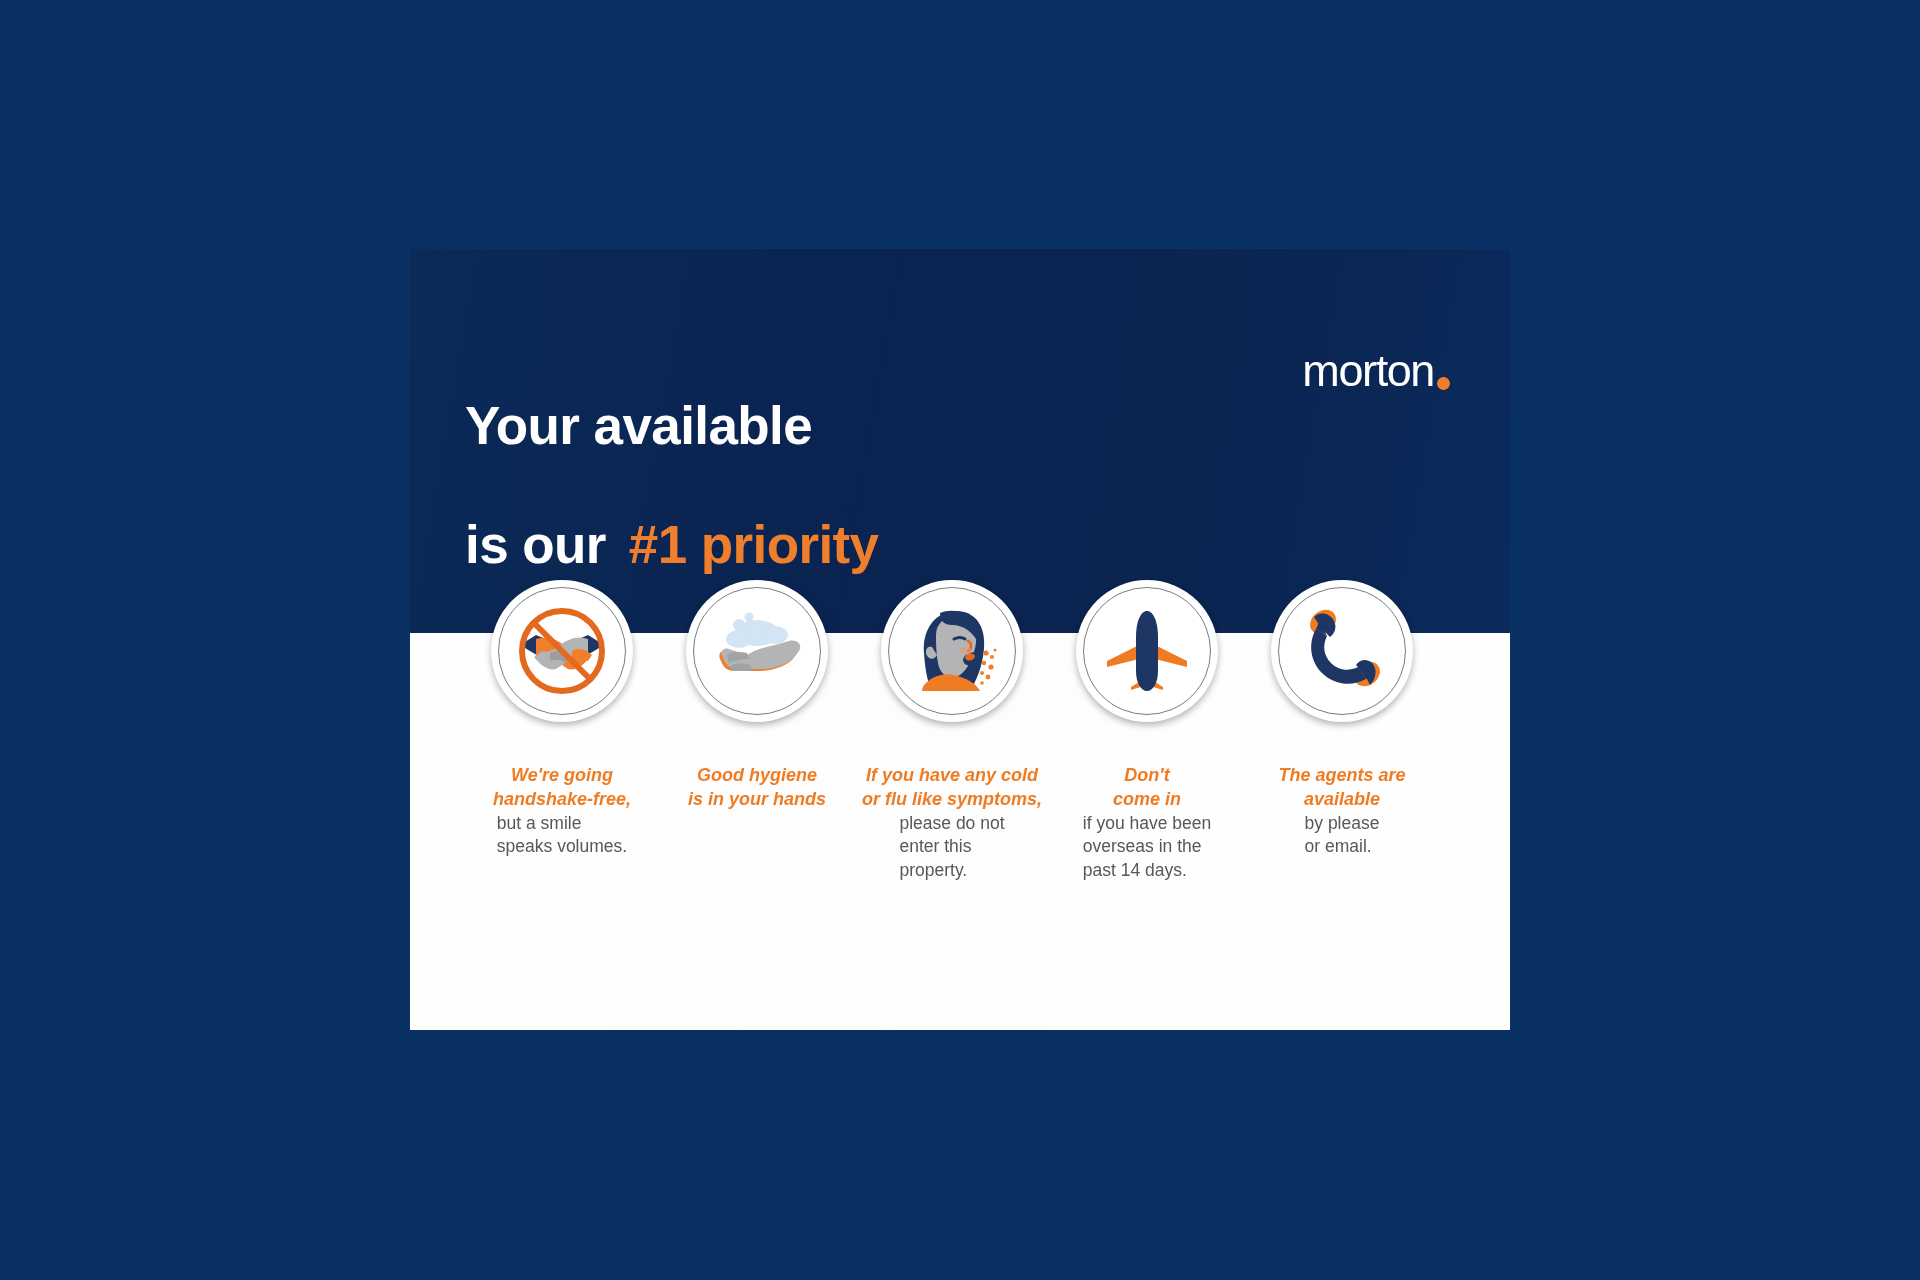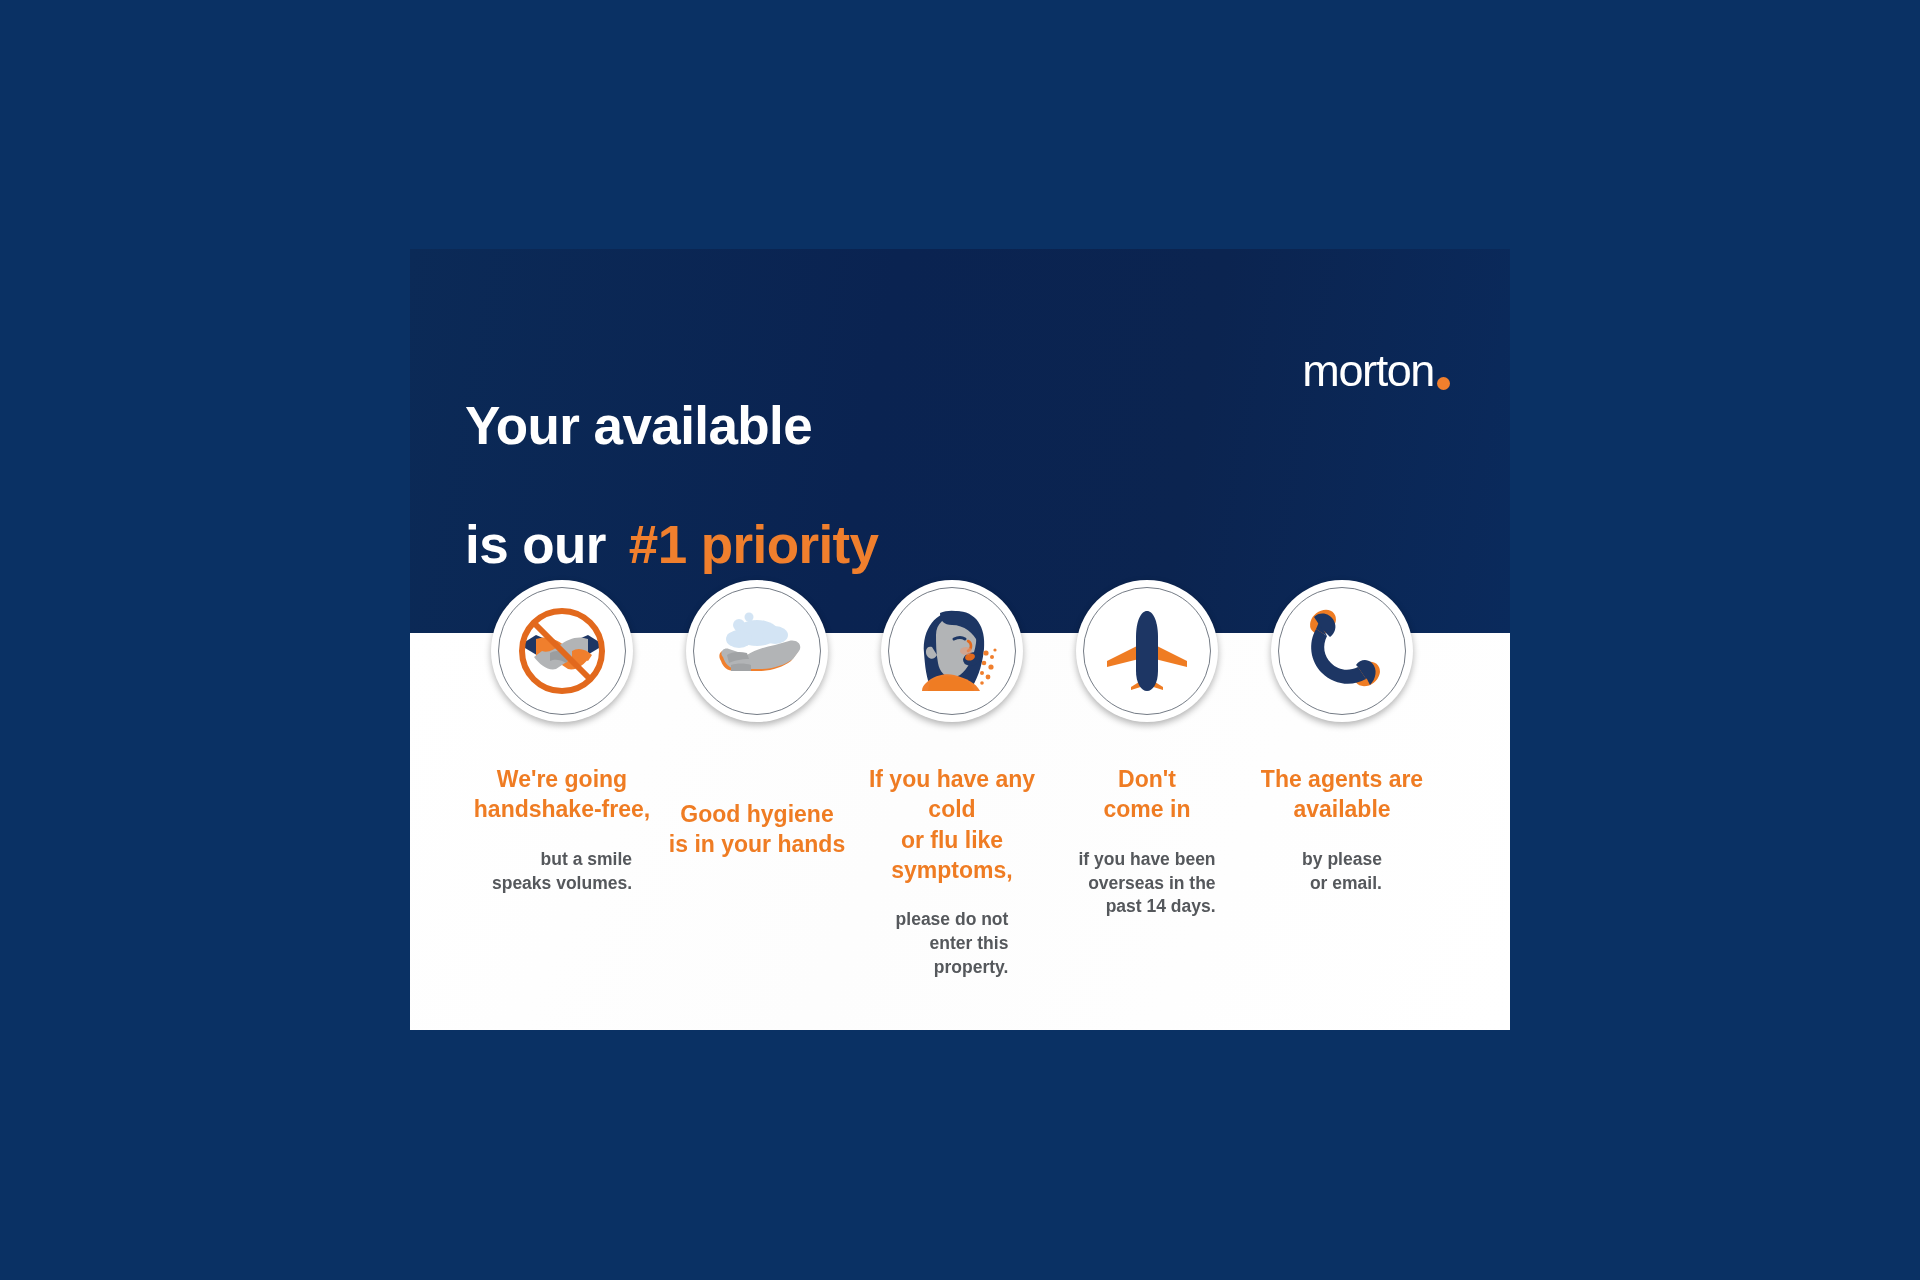--- a/index.html
+++ b/index.html
@@ -49,47 +49,46 @@
   
   .cols{
     position:absolute;left:0;top:0;width:1100px;height:781px;
     display:flex;justify-content:flex-start;
   }
   .col{
     position:absolute;top:331px;width:198px;
     display:flex;flex-direction:column;align-items:center;
   }
   .col1{left:53px;}
-  .col2{left:248px;gap:35px;}
+  .col2{left:248px;}
   .col3{left:443px;}
   .col4{left:638px;}
   .col5{left:833px;}
 
   .badge{
     width:142px;height:142px;border-radius:50%;
     background:#ffffff;
     box-shadow:0 3px 7px rgba(0,0,0,.30);
     display:flex;align-items:center;justify-content:center;
     position:relative;
   }
   .badge::after{
     content:"";position:absolute;left:7px;top:7px;right:7px;bottom:7px;
     border-radius:50%;border:1.4px solid #5c6470;opacity:.85;
   }
   .badge svg{display:block;}
 
   .col-title{
     margin-top:42px;
-    font-size:23px;font-weight:700;line-height:1.32;
-    color:#ef7c23;text-align:center;white-space:pre-line;
+    font-size:18px;font-weight:700;line-height:1.32;
+    color:#ef7c23;text-align:center;white-space:pre-line;font-style:italic;
   }
   .col-desc{
-    margin-top:23px;
-    font-size:17.5px;font-weight:700;line-height:1.36;
-    color:#55585c;text-align:right;white-space:pre-line;
+    font-size:17.5px;font-weight:400;line-height:1.36;
+    color:#55585c;text-align:left;white-space:pre-line;
   }
 </style>
 </head>
 <body>
 
 <div class="stage">
   <div class="poster">
 
     <div class="poster-header"></div>
     <div class="poster-body"></div>

